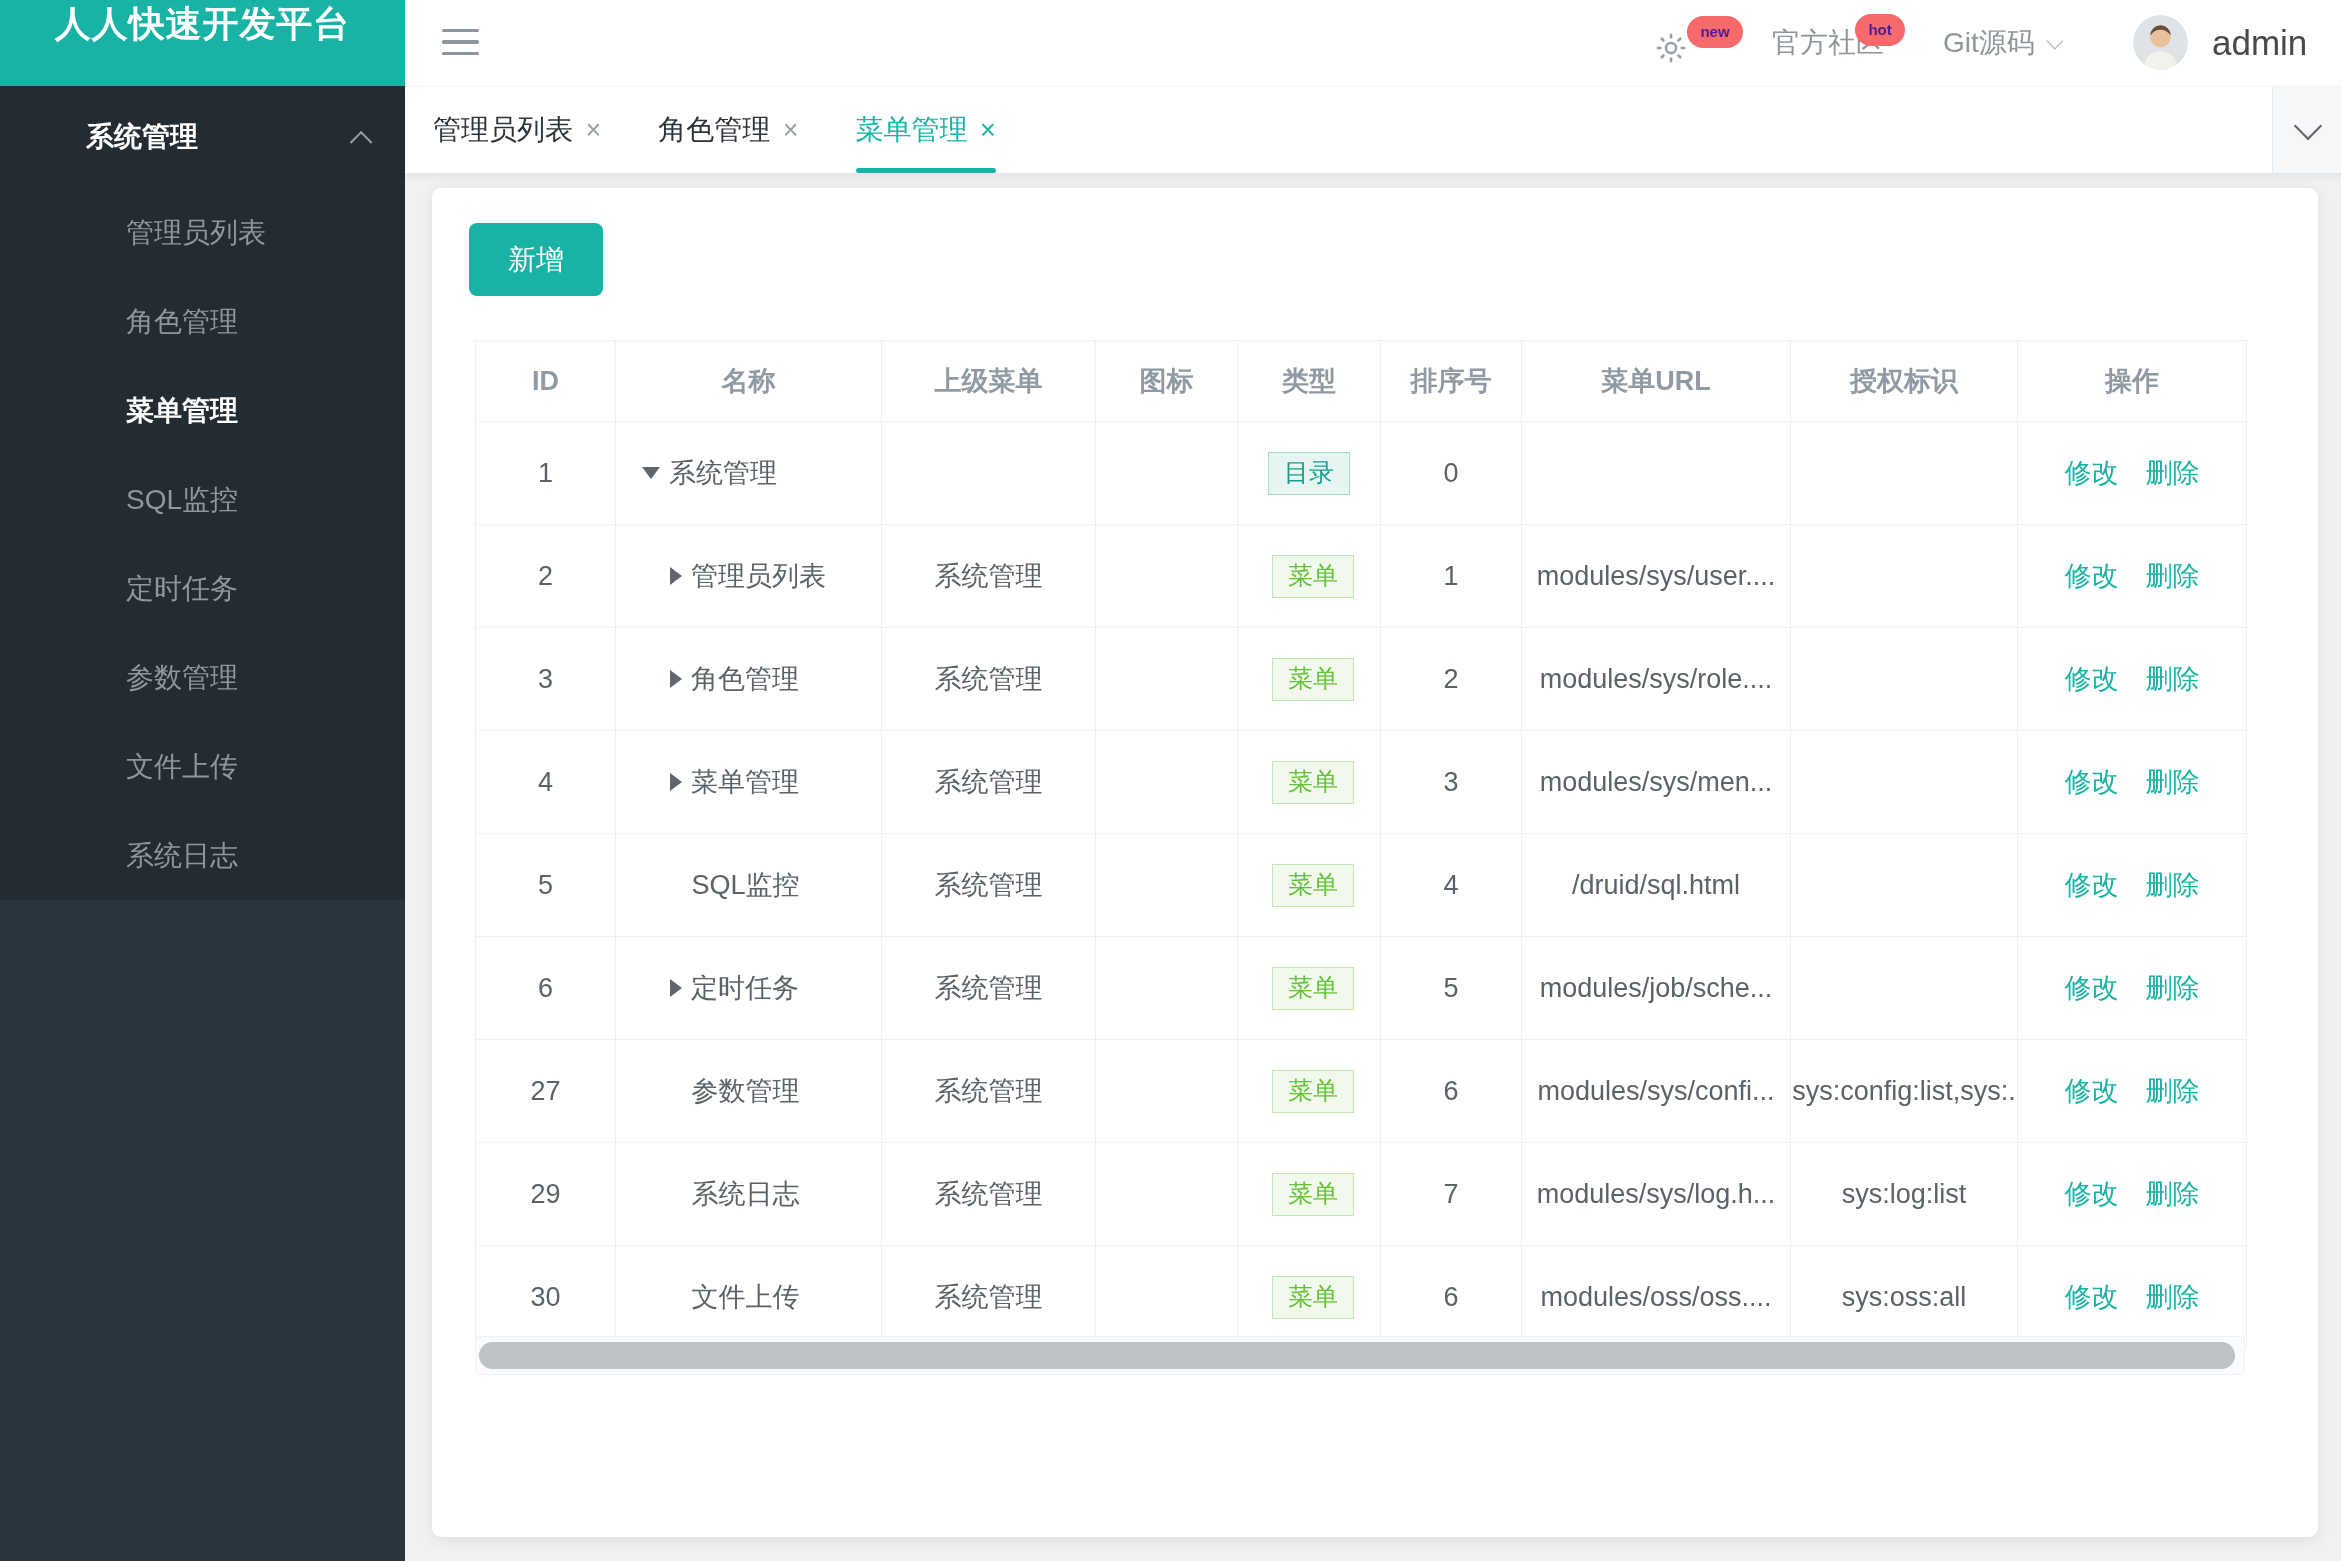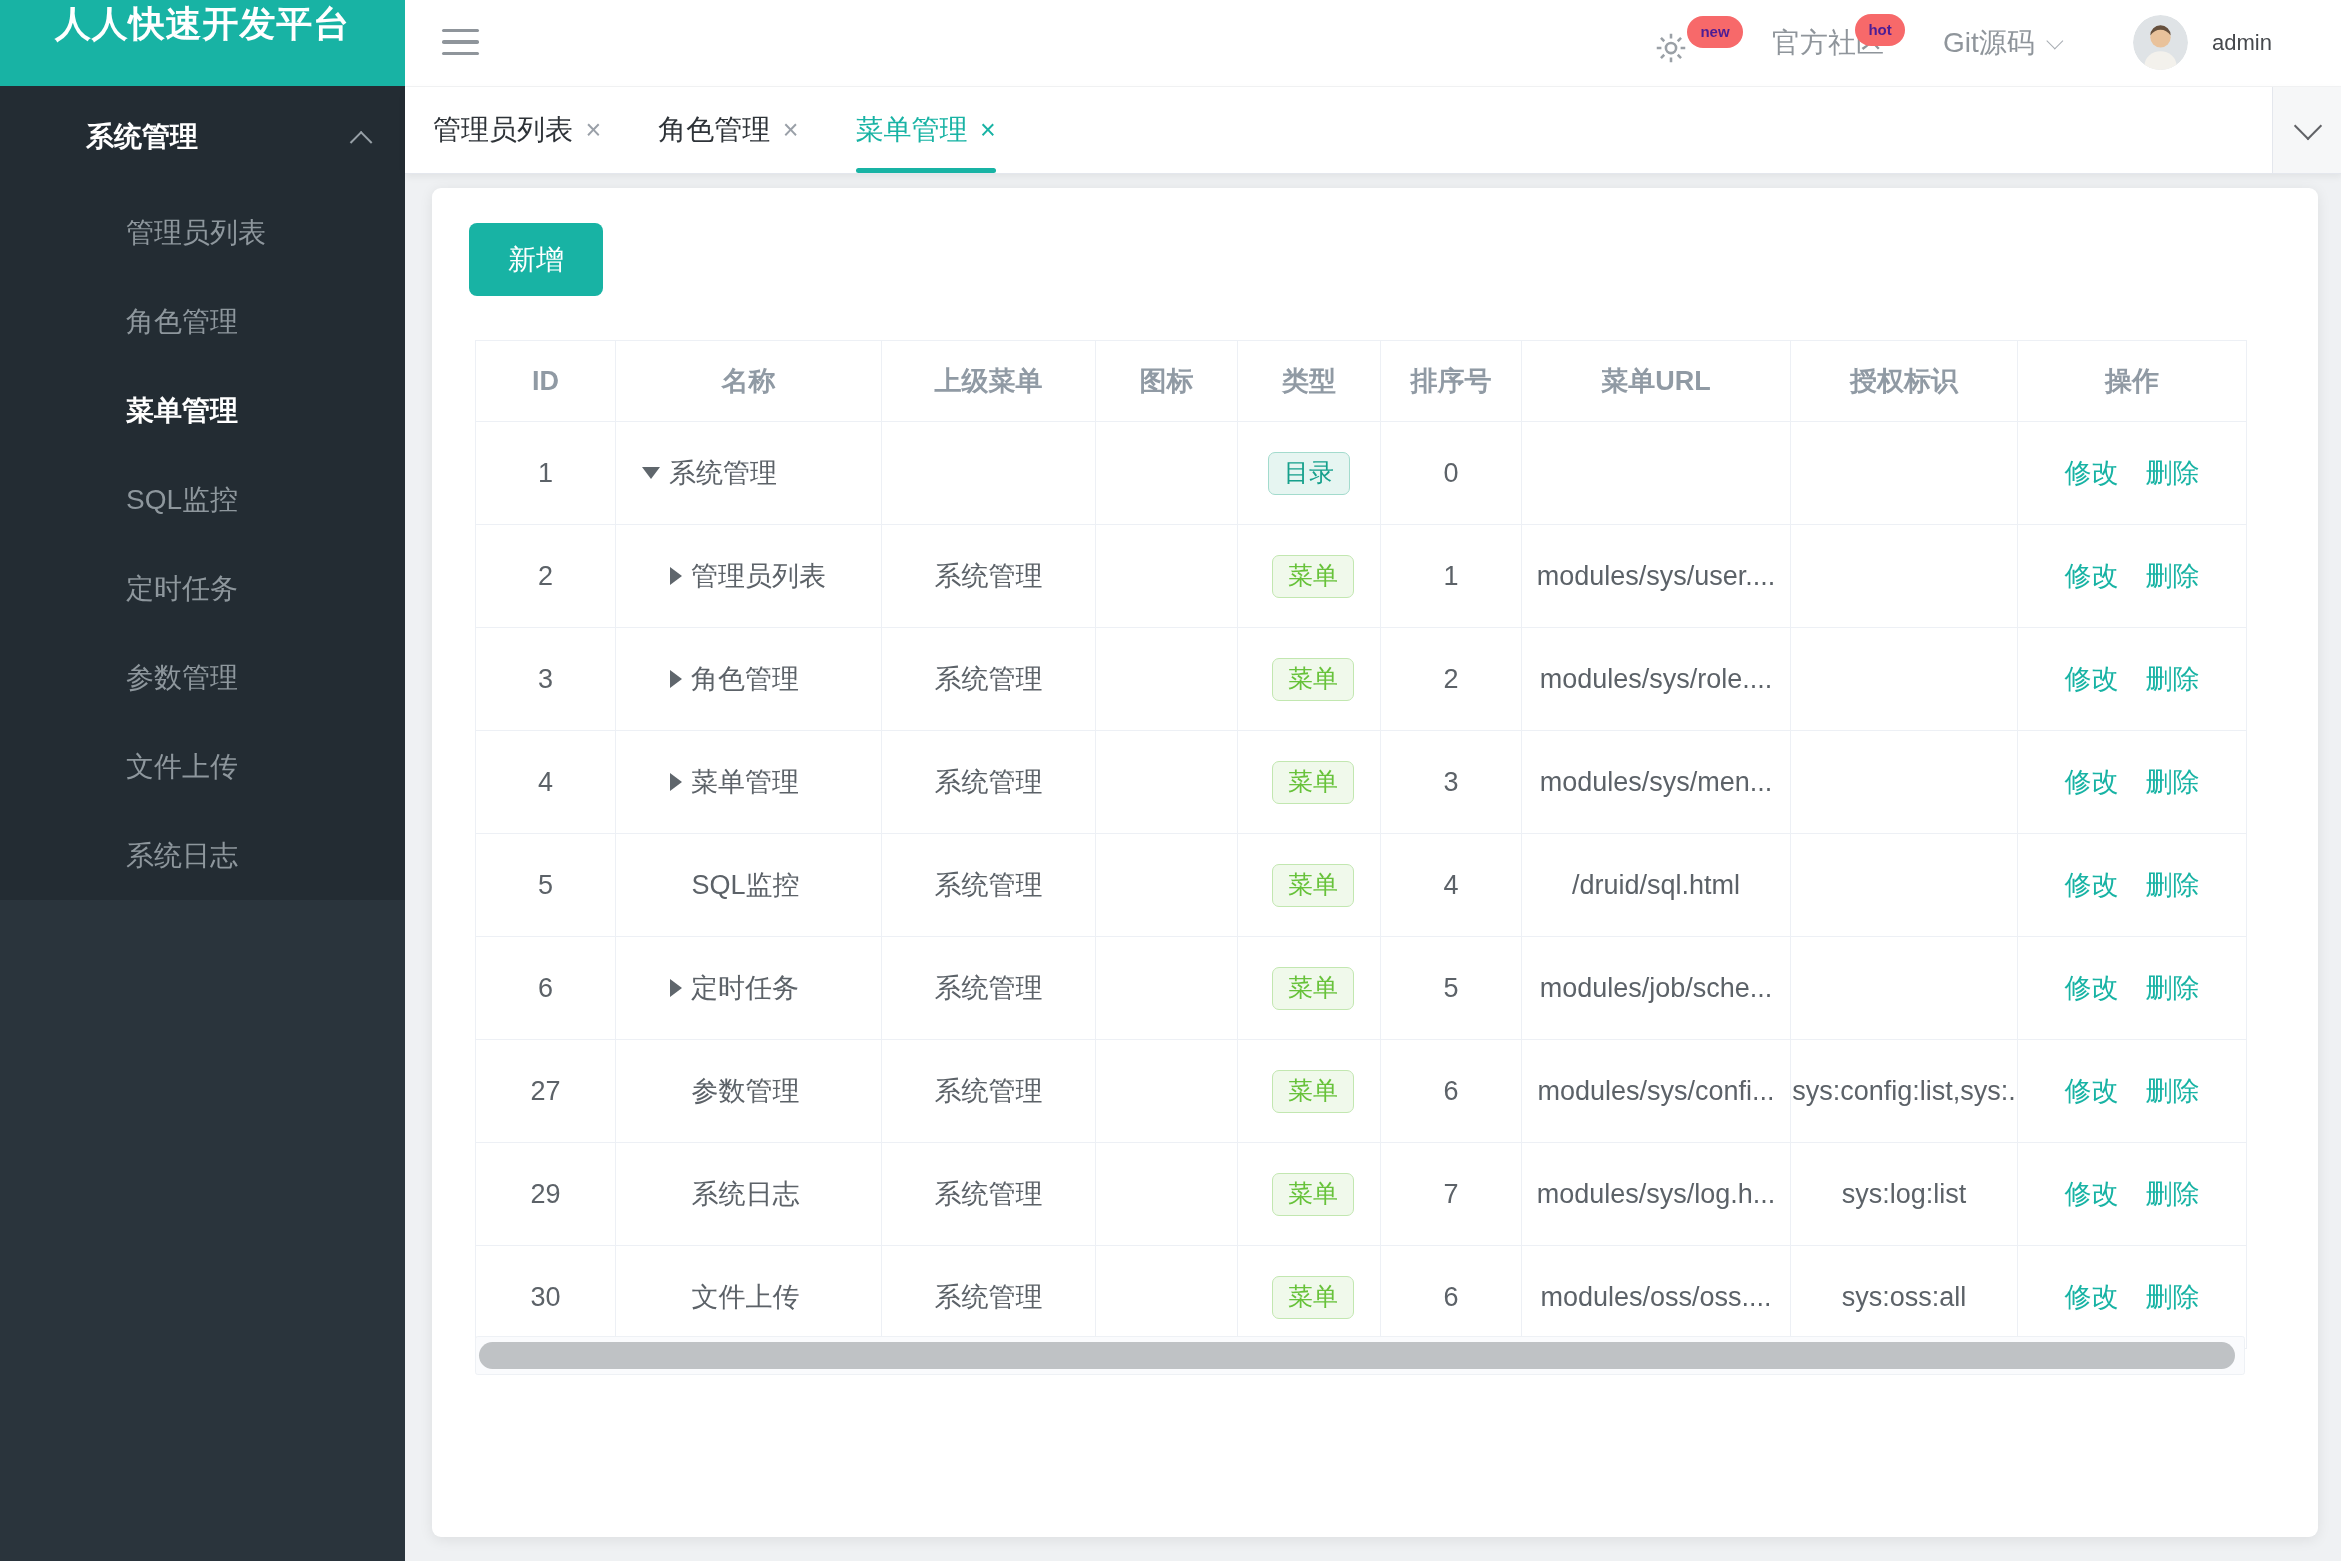--- a/index.html
+++ b/index.html
@@ -34,21 +34,21 @@
   #badge-hot{left:1450px;top:14.2px;}
   #gear-btn{position:absolute;left:1248px;top:30px;cursor:pointer;}
   #community-link{position:absolute;left:1367px;top:0;height:86px;display:flex;align-items:center;
     color:#8f959b;font-size:28px;cursor:pointer;}
   #git-link{position:absolute;left:1538px;top:0;height:86px;display:flex;align-items:center;gap:14.2px;
     color:#8f959b;font-size:28px;cursor:pointer;}
   .chev-down-sm{width:10.7px;height:10.7px;border-right:1.8px solid #a7acb2;border-bottom:1.8px solid #a7acb2;
     transform:rotate(45deg);display:inline-block;margin-top:-5.3px;}
   #avatar{position:absolute;left:1728px;top:15px;width:55px;height:55px;border-radius:50%;overflow:hidden;cursor:pointer;}
   #admin-name{position:absolute;left:1807px;top:0;height:86px;display:flex;align-items:center;
-    color:#46494d;font-size:22px;cursor:pointer;}
+    color:#46494d;font-size:35px;cursor:pointer;}
   
   #tabbar{position:absolute;left:405px;top:87px;right:0;height:86px;background:#fff;
     border-bottom:0.9px solid #e4e7ed;box-shadow:0 2.7px 7.1px rgba(0,0,0,0.06);z-index:2;}
   #tabs{display:flex;padding-left:28px;gap:57px;height:86px;}
   .tab{position:relative;height:86px;display:flex;align-items:center;gap:12.5px;cursor:pointer;}
   .tab-label{font-size:28px;color:#2e3338;}
   .tab-close{font-size:27px;color:#9aa0a8;line-height:1;cursor:pointer;}
   .tab.active .tab-label,.tab.active .tab-close{color:#18b3a4;}
   .tab.active::after{content:"";position:absolute;left:0;right:0;bottom:0;height:5.3px;background:#18b3a4;border-radius:2.7px;}
   #tab-expand{position:absolute;right:0;top:0;width:69px;height:86px;background:#f6f7f8;
@@ -68,21 +68,21 @@
     border:0.9px solid #edf0f5;white-space:nowrap;overflow:hidden;padding:0;}
   tr.hl td{background:#e9f7f2;}
   .name-wrap{display:flex;align-items:center;gap:9px;}
   .lvl0{padding-left:26px;}
   .lvl1{padding-left:54px;}
   .tri-down{width:0;height:0;border-left:9px solid transparent;border-right:9px solid transparent;
     border-top:12.5px solid #5f666c;}
   .tri-right{width:0;height:0;border-top:9px solid transparent;border-bottom:9px solid transparent;
     border-left:12.5px solid #5f666c;}
   .tri-space{width:12.5px;height:0.9px;}
-  .tag{display:inline-block;height:41px;line-height:39px;padding:0 15px;border-radius:7px;font-size:25px;box-sizing:content-box;}
+  .tag{display:inline-block;height:41px;line-height:39px;padding:0 15px;border-radius:0;font-size:25px;box-sizing:content-box;}
   .tag-dir{color:#16a08c;background:#e6f5f1;border:0.9px solid #a3dbcd;}
   .tag-menu{color:#67c23a;background:#f0f9eb;border:0.9px solid #c2e7b0;margin-left:8px;}
   .action-link{color:#18b3a4;cursor:pointer;}
   .action-link + .action-link{margin-left:27px;}
   
   #hscroll{position:absolute;left:43px;top:1148px;width:1770px;height:39px;background:#fafbfd;
     border:0.9px solid #eef1f5;border-radius:2.7px;box-sizing:border-box;}
   #hscroll-thumb{position:absolute;left:2.7px;top:5.3px;width:1756px;height:27px;background:#bfc2c5;border-radius:13.4px;cursor:pointer;}
 </style>
 </head>

